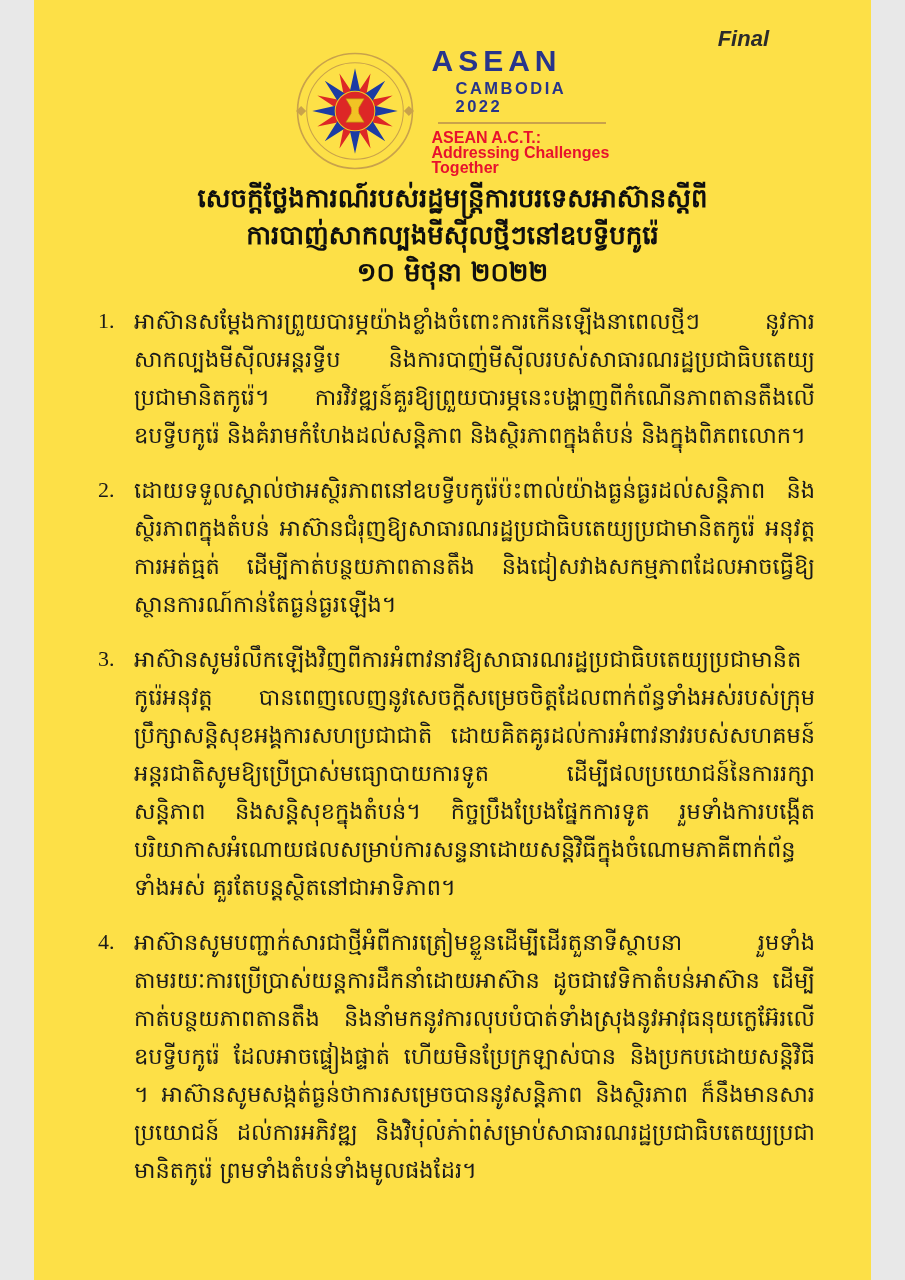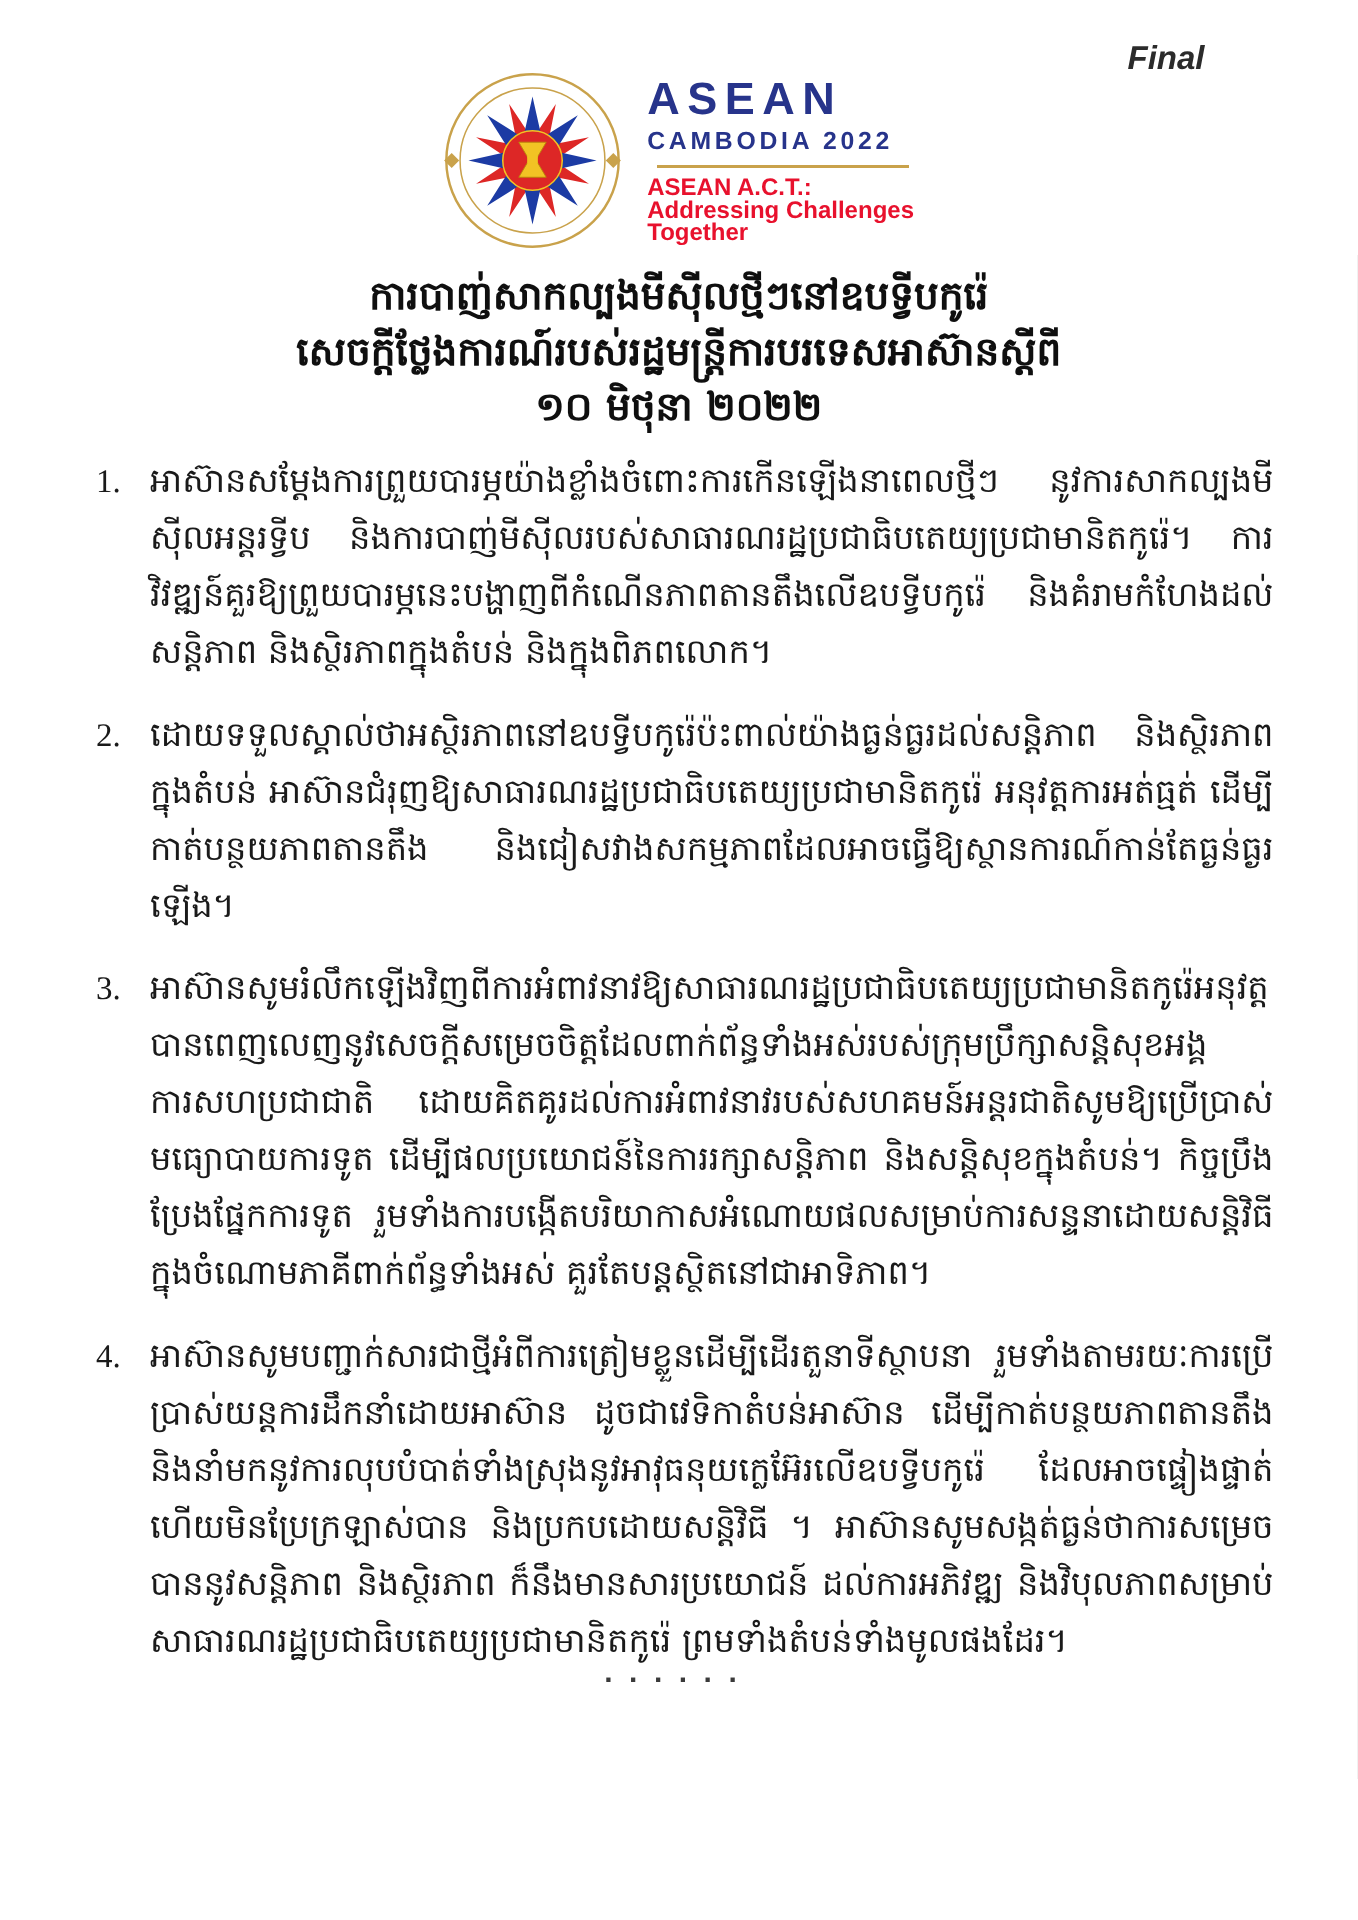--- a/index.html
+++ b/index.html
@@ -1,20 +1,20 @@
 <!DOCTYPE html>
 <html><head>
 <meta charset="utf-8">
 <style>
   html,body { margin:0; padding:0; background:#e8e8e8; }
   .page {
     position:relative;
-    width:905px; height:1280px;
+    width:837px; height:1280px;
     margin:0 auto;
-    background:#ffffff;
+    background:#fde047;
     overflow:hidden;
     font-family:"DejaVu Sans", sans-serif;
     color:#1a1a1a;
   }
   .final-label {
     position:absolute; top:26px; right:102px;
     font-family:"Liberation Sans", sans-serif;
     font-style:italic; font-weight:bold;
     font-size:22px; color:#2b2b2b;
   }
@@ -23,21 +23,21 @@
     display:flex; justify-content:center; align-items:center; gap:16px;
   }
   .emblem { width:122px; height:122px; flex:none; }
   .logo-text { width:180px; text-align:left; font-family:"Liberation Sans", sans-serif; }
   .logo-asean {
     color:#27348B; font-weight:800; font-size:30px;
     letter-spacing:5px; line-height:30px;
   }
   .logo-cambodia {
     color:#27348B; font-weight:bold; font-size:16.5px;
-    letter-spacing:2.5px; margin-top:3px; line-height:18px;
+    letter-spacing:2.5px; margin-top:3px; line-height:18px;margin-left:24px;
   }
   .logo-divider { height:2px; background:#C9A24B; margin:7px 6px 6px 6px; }
   .logo-tag1 { color:#E8112D; font-weight:bold; font-size:16px; line-height:15px; }
   .logo-tag2 { color:#E8112D; font-weight:bold; font-size:16px; line-height:15px; }
   .doc-title {
     position:absolute; top:180px; left:70px; right:70px;
     text-align:center; font-weight:bold; font-size:26px;
     line-height:37px; color:#0f0f0f;
   }
   .doc-title .t-line { display:block; }
@@ -89,22 +89,22 @@
     <div class="logo-text">
       <div class="logo-asean">ASEAN</div>
       <div class="logo-cambodia">CAMBODIA 2022</div>
       <div class="logo-divider"></div>
       <div class="logo-tag1">ASEAN A.C.T.:</div>
       <div class="logo-tag2">Addressing Challenges Together</div>
     </div>
   </div>
 
   <div class="doc-title">
+    <span class="t-line">សេចក្តីថ្លែងការណ៍របស់រដ្ឋមន្ត្រីការបរទេសអាស៊ានស្តីពី</span>
     <span class="t-line">ការបាញ់សាកល្បងមីស៊ីលថ្មីៗនៅឧបទ្វីបកូរ៉េ</span>
-    <span class="t-line">សេចក្តីថ្លែងការណ៍របស់រដ្ឋមន្ត្រីការបរទេសអាស៊ានស្តីពី</span>
     <span class="t-line">១០ មិថុនា ២០២២</span>
   </div>
 
   <div class="body-text">
     <div class="para">
       <span class="para-num">1.</span>
       <span class="para-text">អាស៊ានសម្តែងការព្រួយបារម្ភយ៉ាងខ្លាំងចំពោះការកើនឡើងនាពេលថ្មីៗ នូវការសាកល្បងមីស៊ីលអន្តរទ្វីប និងការបាញ់មីស៊ីលរបស់សាធារណរដ្ឋប្រជាធិបតេយ្យប្រជាមានិតកូរ៉េ។ ការវិវឌ្ឍន៍គួរឱ្យព្រួយបារម្ភនេះបង្ហាញពីកំណើនភាពតានតឹងលើឧបទ្វីបកូរ៉េ និងគំរាមកំហែងដល់សន្តិភាព និងស្ថិរភាពក្នុងតំបន់ និងក្នុងពិភពលោក។</span>
     </div>
     <div class="para">
       <span class="para-num">2.</span>

